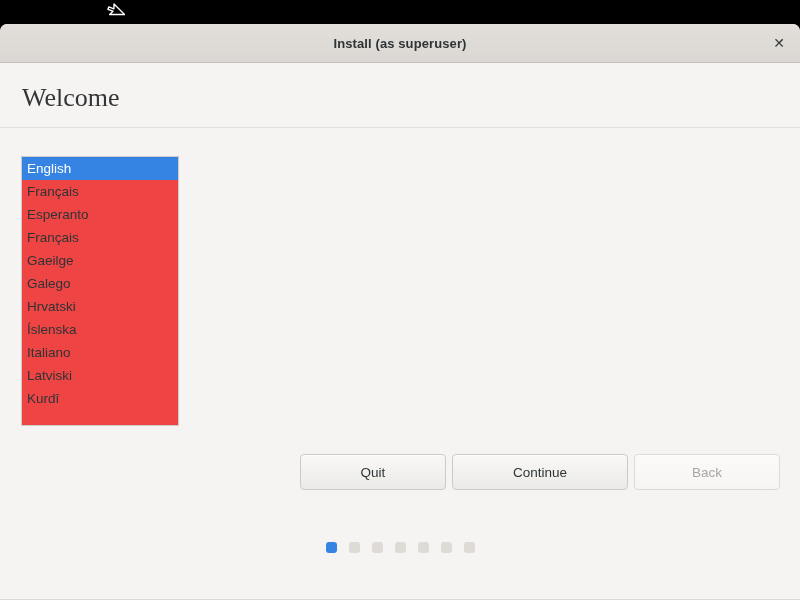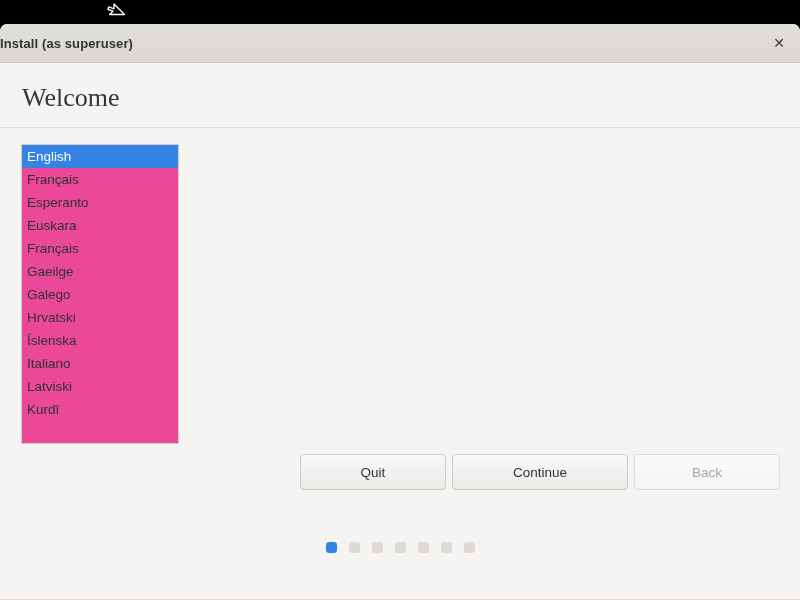--- a/index.html
+++ b/index.html
@@ -52,20 +52,21 @@
   
   #titlebar {
     position: relative;
     height: 38px;
     flex: 0 0 38px;
     background: linear-gradient(to bottom, #e2dfdb 0%, #dbd8d3 100%);
     border-bottom: 1px solid #c6c2bd;
     border-radius: 7px 7px 0 0;
     display: flex;
     align-items: center;
+    justify-content: center;
   }
   #titlebar-title {
     font-size: 13px;
     font-weight: bold;
     color: #2e3436;
     letter-spacing: 0.1px;
   }
   #close-button {
     position: absolute;
     right: 10px;
@@ -112,24 +113,24 @@
   #content {
     flex: 1 1 auto;
     position: relative;
     background: #f5f4f2;
   }
 
   
   #language-list {
     position: absolute;
     left: 21px;
-    top: 16px;
+    top: 28px;
     width: 158px;
-    height: 300px;
-    background: #ec4899;
+    height: 270px;
+    background: #ef4444;
     border: 1px solid #cfccc8;
     overflow: hidden;
     box-sizing: border-box;
   }
   .lang-item {
     height: 23px;
     line-height: 23px;
     padding: 0 0 0 5px;
     font-size: 13.5px;
     color: #2e3436;
@@ -231,21 +232,20 @@
       <h1 id="page-title">Welcome</h1>
     </div>
     <div id="header-separator"></div>
 
     <div id="content">
 
       <div id="language-list">
           <div class="lang-item selected">English</div>
           <div class="lang-item">Français</div>
           <div class="lang-item">Esperanto</div>
-          <div class="lang-item">Euskara</div>
           <div class="lang-item">Français</div>
           <div class="lang-item">Gaeilge</div>
           <div class="lang-item">Galego</div>
           <div class="lang-item">Hrvatski</div>
           <div class="lang-item">Íslenska</div>
           <div class="lang-item">Italiano</div>
           <div class="lang-item">Latviski</div>
           <div class="lang-item">Kurdî</div>
         </div>
 

